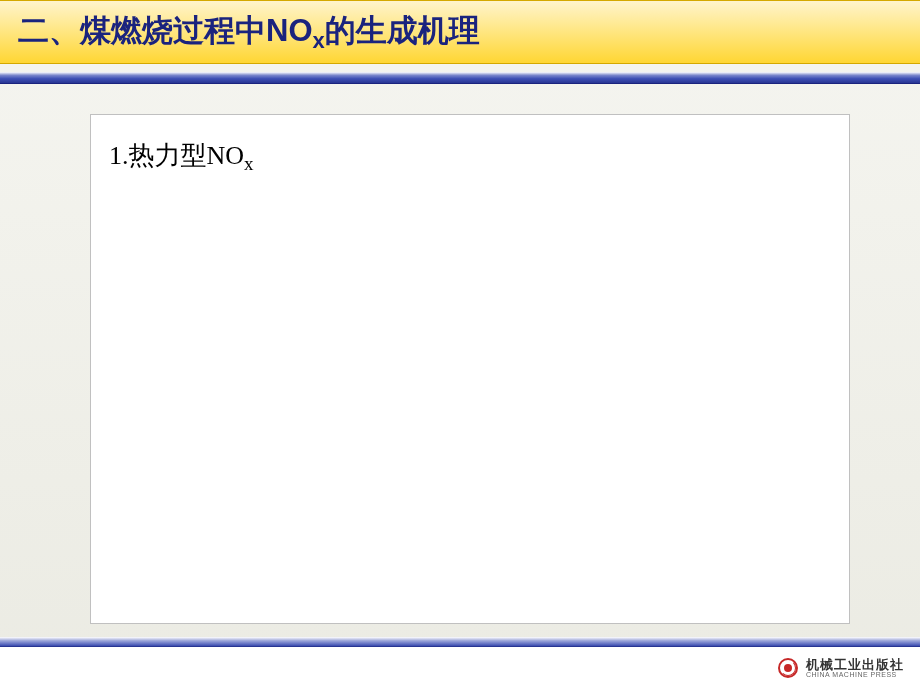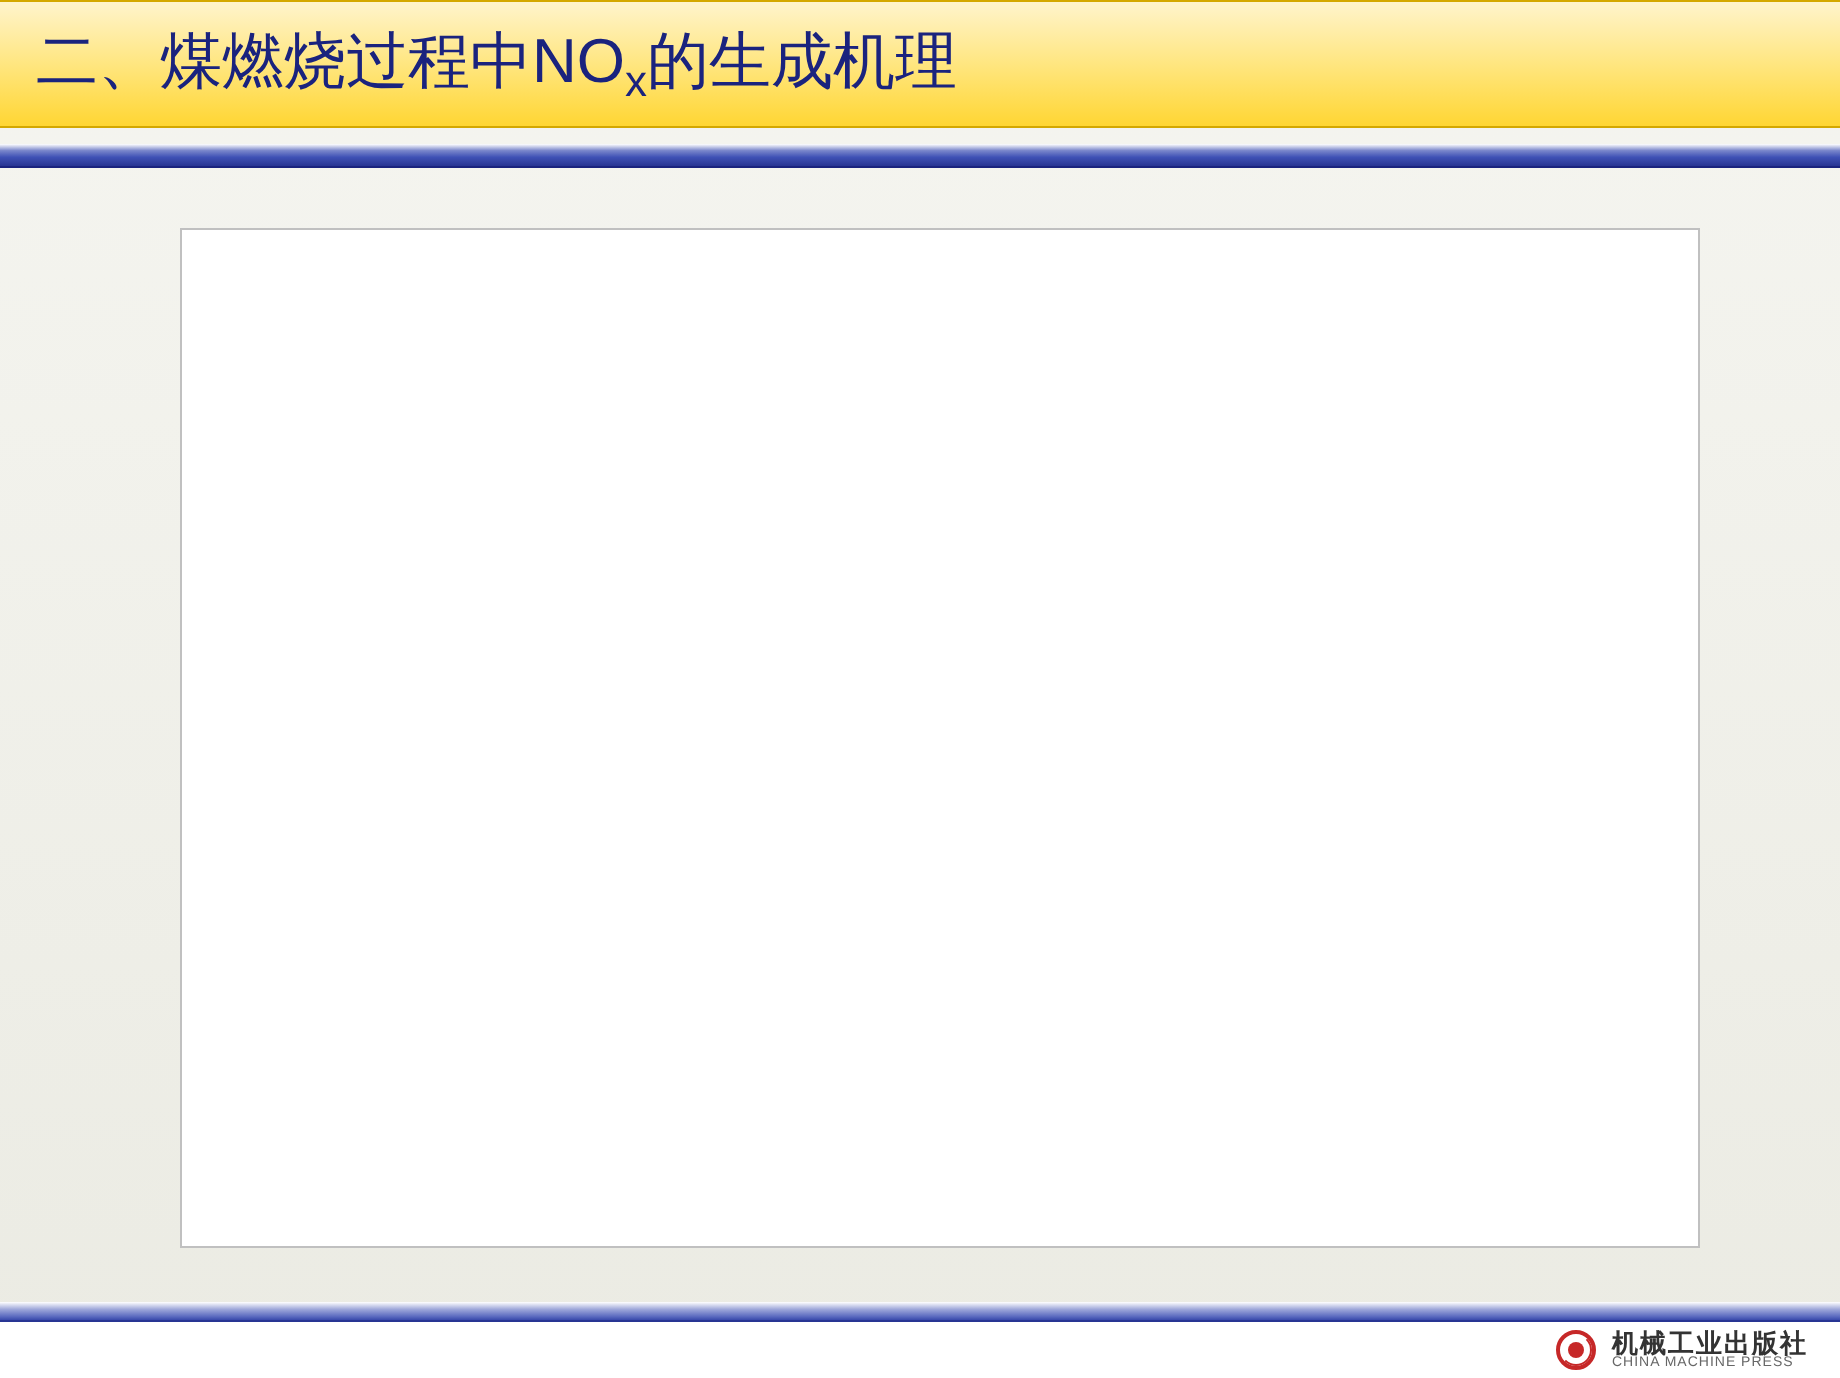--- a/index.html
+++ b/index.html
@@ -20,21 +20,21 @@
       border-top: 1px solid #d4a800;
       border-bottom: 1px solid #d4a800;
       padding: 10px 18px;
       height: 64px;
       display: flex;
       align-items: center;
     }
     .header-title {
       color: #1a237e;
       font-size: 31px;
-      font-weight: normal;
+      font-weight: bold;
       font-family: "SimHei", "黑体", sans-serif;
     }
     .header-title sub {
       font-size: 22px;
       vertical-align: sub;
     }
     .blue-divider {
       height: 12px;
       background: linear-gradient(to bottom, #ffffff 0%, #7986cb 30%, #3f51b5 60%, #283593 100%);
       border-bottom: 1px solid #1a237e;
@@ -55,21 +55,21 @@
     }
     .list-item sub {
       font-size: 19px;
       vertical-align: sub;
     }
     .footer-bar {
       position: absolute;
       bottom: 0;
       left: 0;
       right: 0;
-      height: 38px;
+      height: 52px;
       display: flex;
       flex-direction: column;
     }
     .footer-blue {
       height: 10px;
       background: linear-gradient(to bottom, #ffffff 0%, #9fa8da 40%, #5c6bc0 80%, #3949ab 100%);
       border-bottom: 1px solid #283593;
     }
     .footer-content {
       flex: 1;
@@ -131,20 +131,23 @@
 
 <div class="header-bar">
   <div class="header-title">
     <span>二、煤燃烧过程中NO</span><sub>x</sub><span>的生成机理</span>
   </div>
 </div>
 
 <div class="blue-divider"></div>
 
 <div class="content-area">
+  <div class="list-item">
+    <span>1.</span><span>热力型NO</span><sub>x</sub>
+  </div>
 </div>
 
 <div class="footer-bar">
   <div class="footer-blue"></div>
   <div class="footer-content">
     <div class="logo-icon"></div>
     <div class="publisher-text">
       <span class="publisher-cn">机械工业出版社</span>
       <span class="publisher-en">CHINA MACHINE PRESS</span>
     </div>

